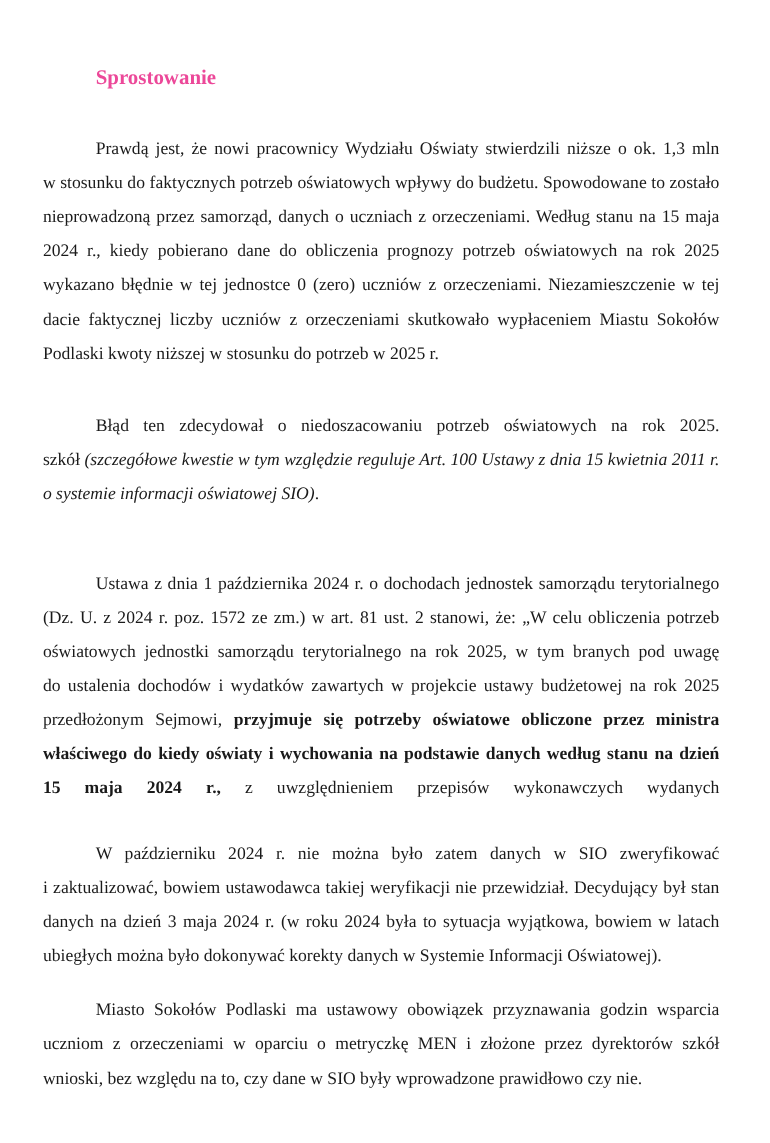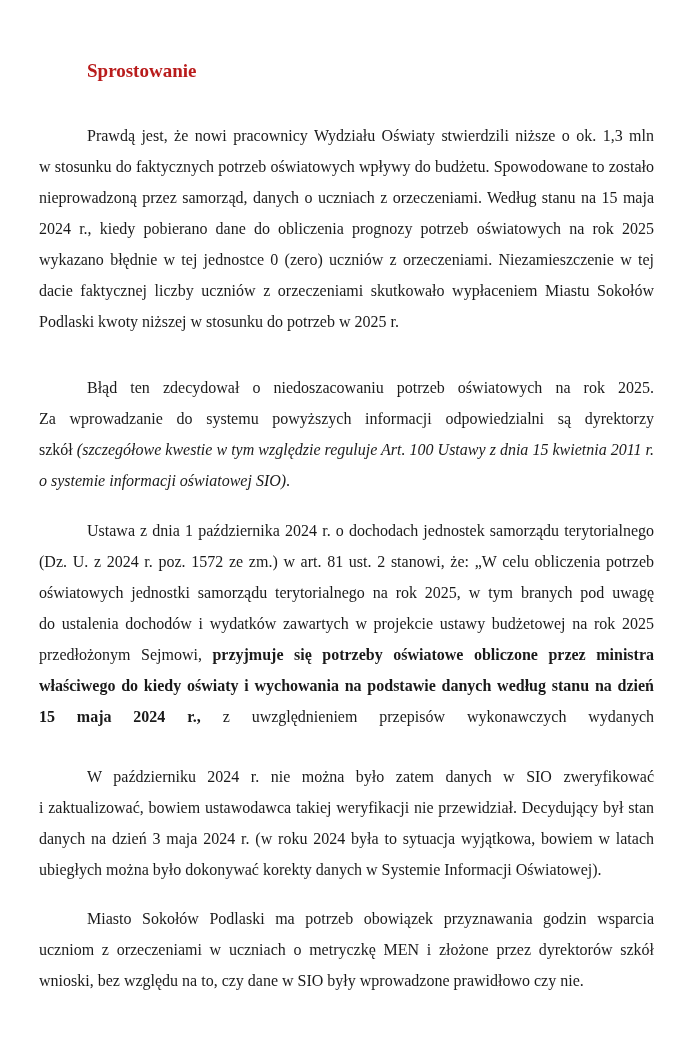--- a/index.html
+++ b/index.html
@@ -1,19 +1,19 @@
 <!DOCTYPE html>
 <html><head>
 <meta charset="utf-8">
 <style>
   html, body { margin: 0; padding: 0; background: #ffffff; }
   body { width: 700px; height: 1039px; position: relative; overflow: hidden;
          font-family: "Liberation Serif", "DejaVu Serif", serif; color: #1a1a1a; }
   .page { position: absolute; left: 0; top: 0; width: 700px; height: 1039px; }
-  .title { position: absolute; left: 87px; top: 60px; font-size: 19px; font-weight: bold; color: #b91c1c; }
+  .title { position: absolute; left: 87px; top: 60px; font-size: 19px; font-weight: bold; color: #ec4899; }
   .para { position: absolute; left: 39px; width: 615px; }
   .line { display: block; height: 31px; line-height: 31px; font-size: 16px;
           text-align: justify; text-align-last: justify; white-space: nowrap; overflow: visible; }
   .line.indent { padding-left: 48px; }
   .line.last { text-align-last: left; }
   .line .inner { display: inline-block; width: 100%; text-align: justify; text-align-last: justify; white-space: normal; }
   .line.last .inner { text-align-last: left; }
   .b { font-weight: bold; }
   .i { font-style: italic; }
 </style>
@@ -29,21 +29,20 @@
     <div class="line"><span class="inner">w stosunku do faktycznych potrzeb oświatowych wpływy do budżetu. Spowodowane to zostało</span></div>
     <div class="line"><span class="inner">nieprowadzoną przez samorząd, danych o uczniach z orzeczeniami. Według stanu na 15 maja</span></div>
     <div class="line"><span class="inner">2024 r., kiedy pobierano dane do obliczenia prognozy potrzeb oświatowych na rok 2025</span></div>
     <div class="line"><span class="inner">wykazano błędnie w tej jednostce 0 (zero) uczniów z orzeczeniami. Niezamieszczenie w tej</span></div>
     <div class="line"><span class="inner">dacie faktycznej liczby uczniów z orzeczeniami skutkowało wypłaceniem Miastu Sokołów</span></div>
     <div class="line last"><span class="inner">Podlaski kwoty niższej w stosunku do potrzeb w 2025 r.</span></div>
   </div>
 
   <div class="para" style="top:372px;">
     <div class="line indent"><span class="inner">Błąd ten zdecydował o niedoszacowaniu potrzeb oświatowych na rok 2025.</span></div>
-    <div class="line"><span class="inner">Za wprowadzanie do systemu powyższych informacji odpowiedzialni są dyrektorzy</span></div>
     <div class="line"><span class="inner"><span>szkół </span><span class="i">(szczegółowe kwestie w tym względzie reguluje Art. 100 Ustawy z dnia 15 kwietnia 2011 r.</span></span></div>
     <div class="line last"><span class="inner"><span class="i">o systemie informacji oświatowej SIO)</span><span>.</span></span></div>
   </div>
 
   <div class="para" style="top:515px;">
     <div class="line indent"><span class="inner">Ustawa z dnia 1 października 2024 r. o dochodach jednostek samorządu terytorialnego</span></div>
     <div class="line"><span class="inner">(Dz. U.  z 2024 r. poz. 1572 ze zm.) w art. 81 ust. 2 stanowi, że: „W celu obliczenia potrzeb</span></div>
     <div class="line"><span class="inner">oświatowych jednostki samorządu terytorialnego na rok 2025, w tym branych pod uwagę</span></div>
     <div class="line"><span class="inner">do ustalenia dochodów i wydatków zawartych w projekcie ustawy budżetowej na rok 2025</span></div>
     <div class="line"><span class="inner"><span>przedłożonym Sejmowi, </span><span class="b">przyjmuje się potrzeby oświatowe obliczone przez ministra</span></span></div>
@@ -52,18 +51,18 @@
   </div>
 
   <div class="para" style="top:761px;">
     <div class="line indent"><span class="inner">W październiku 2024 r. nie można było zatem danych w SIO zweryfikować</span></div>
     <div class="line"><span class="inner">i zaktualizować, bowiem ustawodawca takiej weryfikacji nie przewidział. Decydujący był stan</span></div>
     <div class="line"><span class="inner">danych na dzień 3 maja 2024 r. (w roku 2024 była to sytuacja wyjątkowa, bowiem w latach</span></div>
     <div class="line last"><span class="inner">ubiegłych można było dokonywać korekty danych w Systemie Informacji Oświatowej).</span></div>
   </div>
 
   <div class="para" style="top:903px;">
-    <div class="line indent"><span class="inner">Miasto Sokołów Podlaski ma potrzeb obowiązek przyznawania godzin wsparcia</span></div>
-    <div class="line"><span class="inner">uczniom z orzeczeniami w uczniach o metryczkę MEN i złożone przez dyrektorów szkół</span></div>
+    <div class="line indent"><span class="inner">Miasto Sokołów Podlaski ma ustawowy obowiązek przyznawania godzin wsparcia</span></div>
+    <div class="line"><span class="inner">uczniom z orzeczeniami w oparciu o metryczkę MEN i złożone przez dyrektorów szkół</span></div>
     <div class="line last"><span class="inner">wnioski, bez względu na to, czy dane w SIO były wprowadzone prawidłowo czy nie.</span></div>
   </div>
 
 </div>
 
 </body></html>

